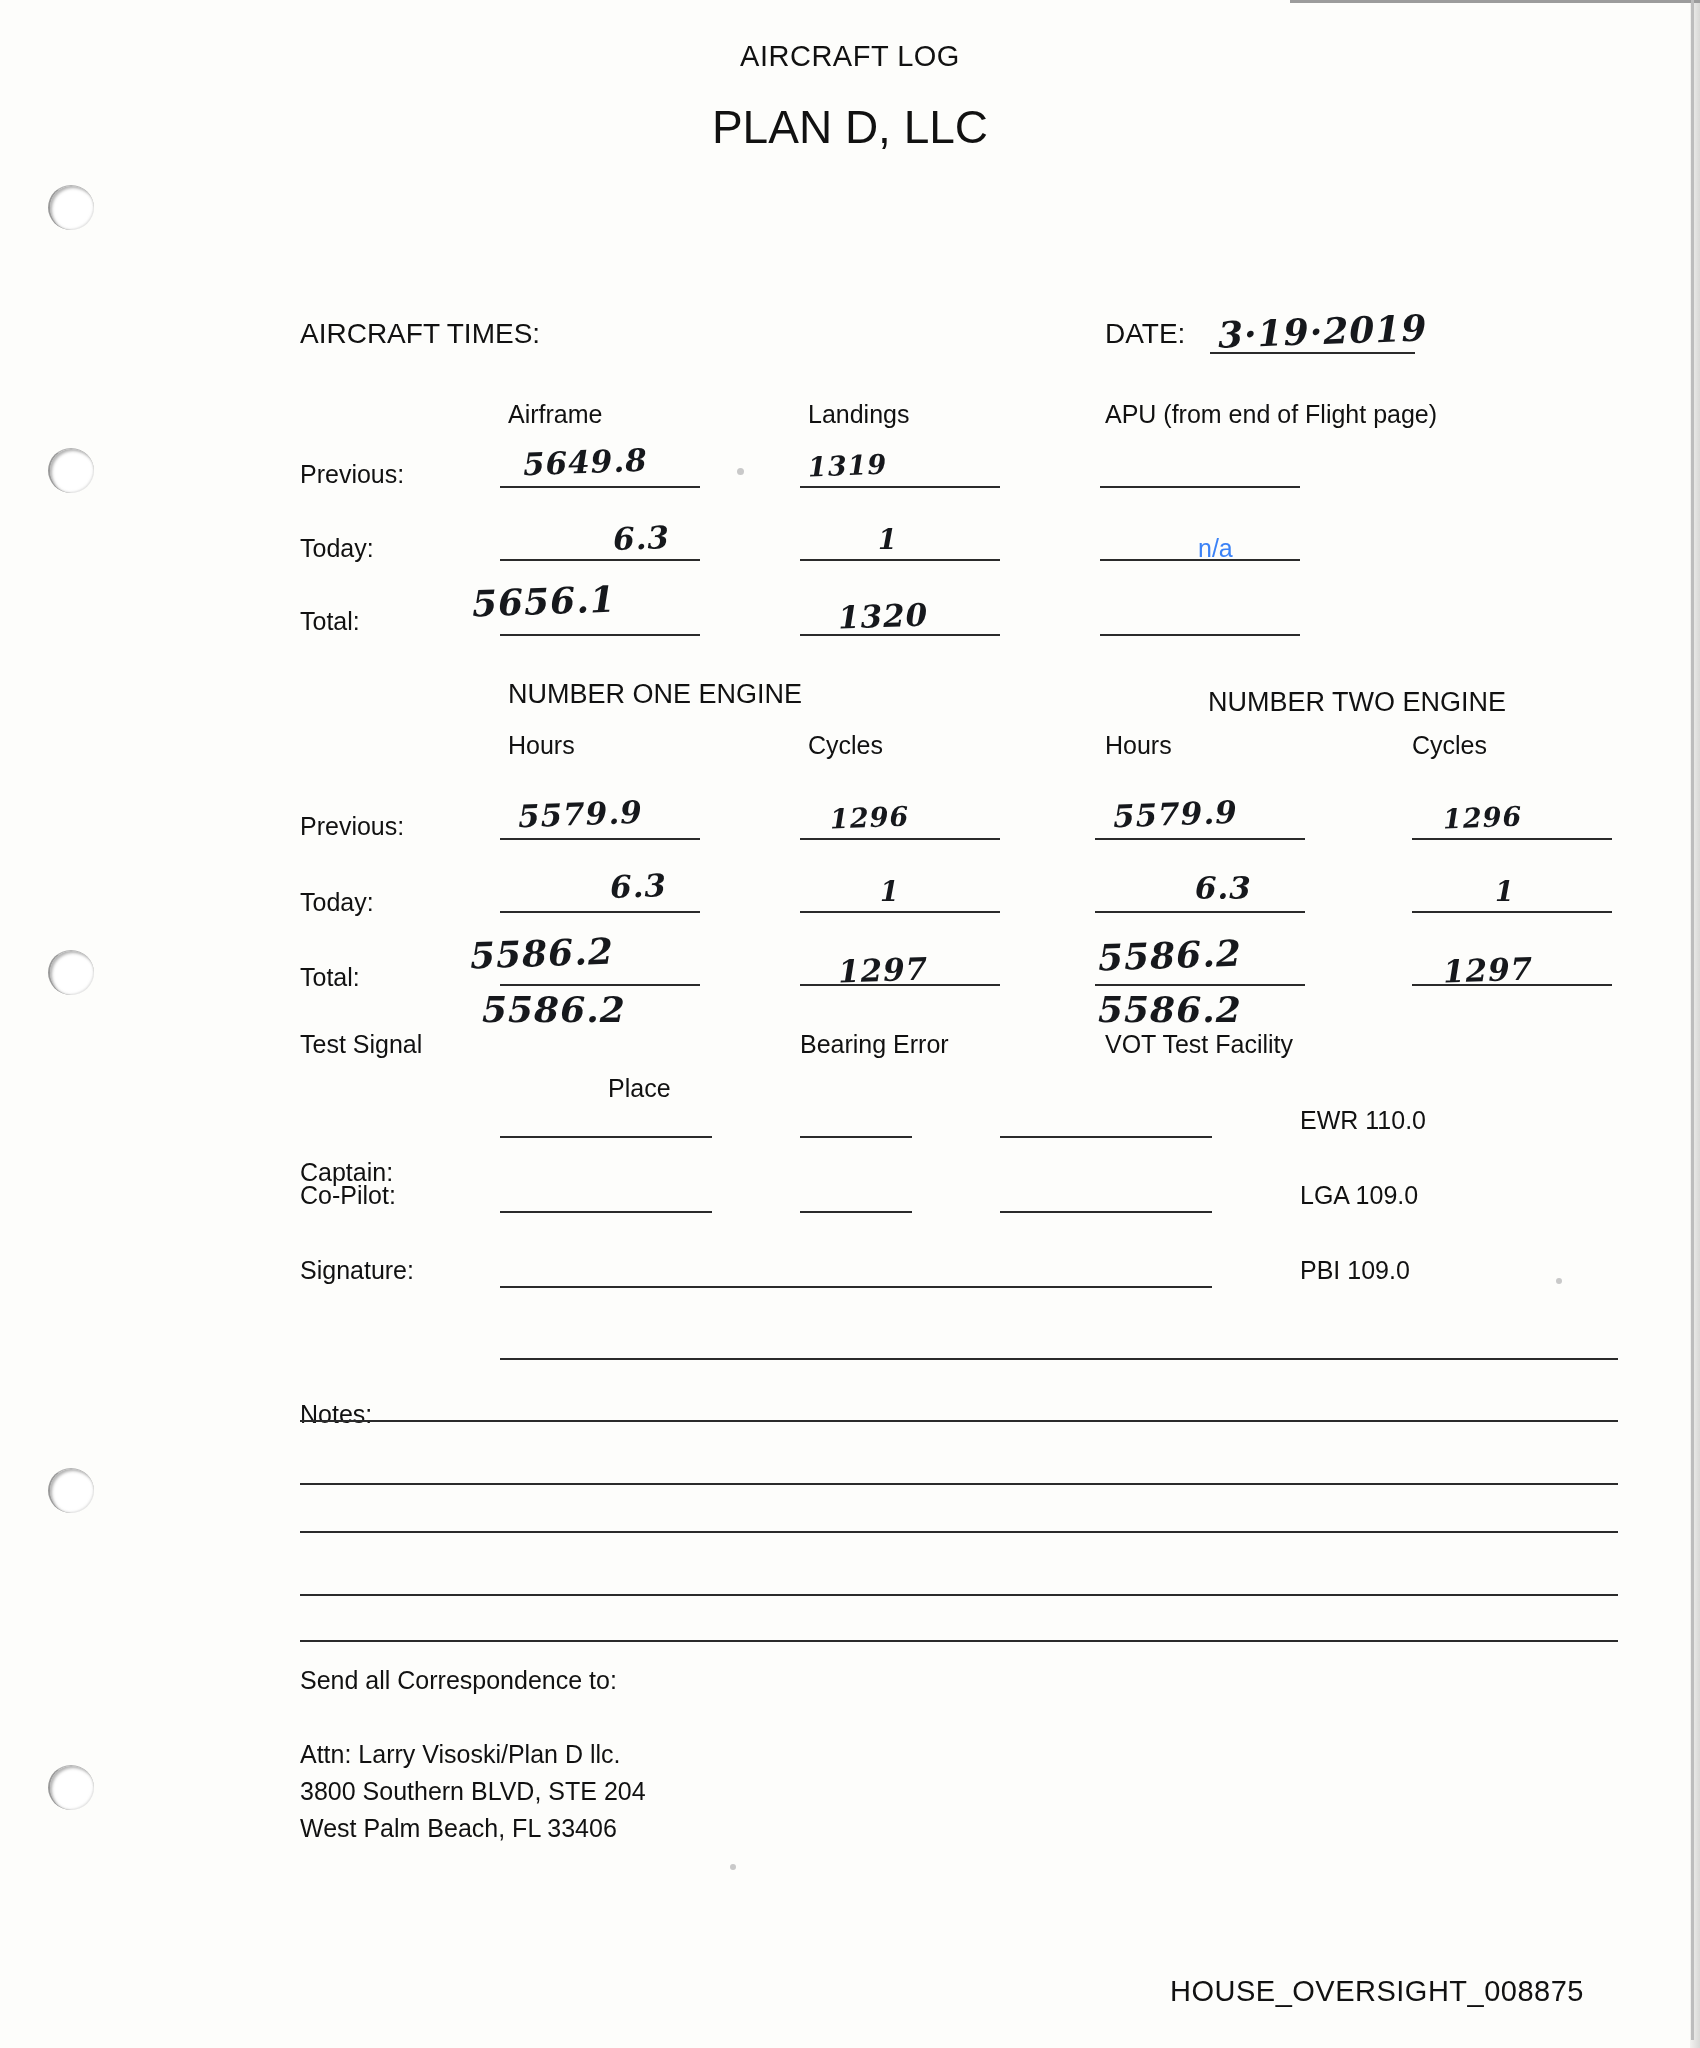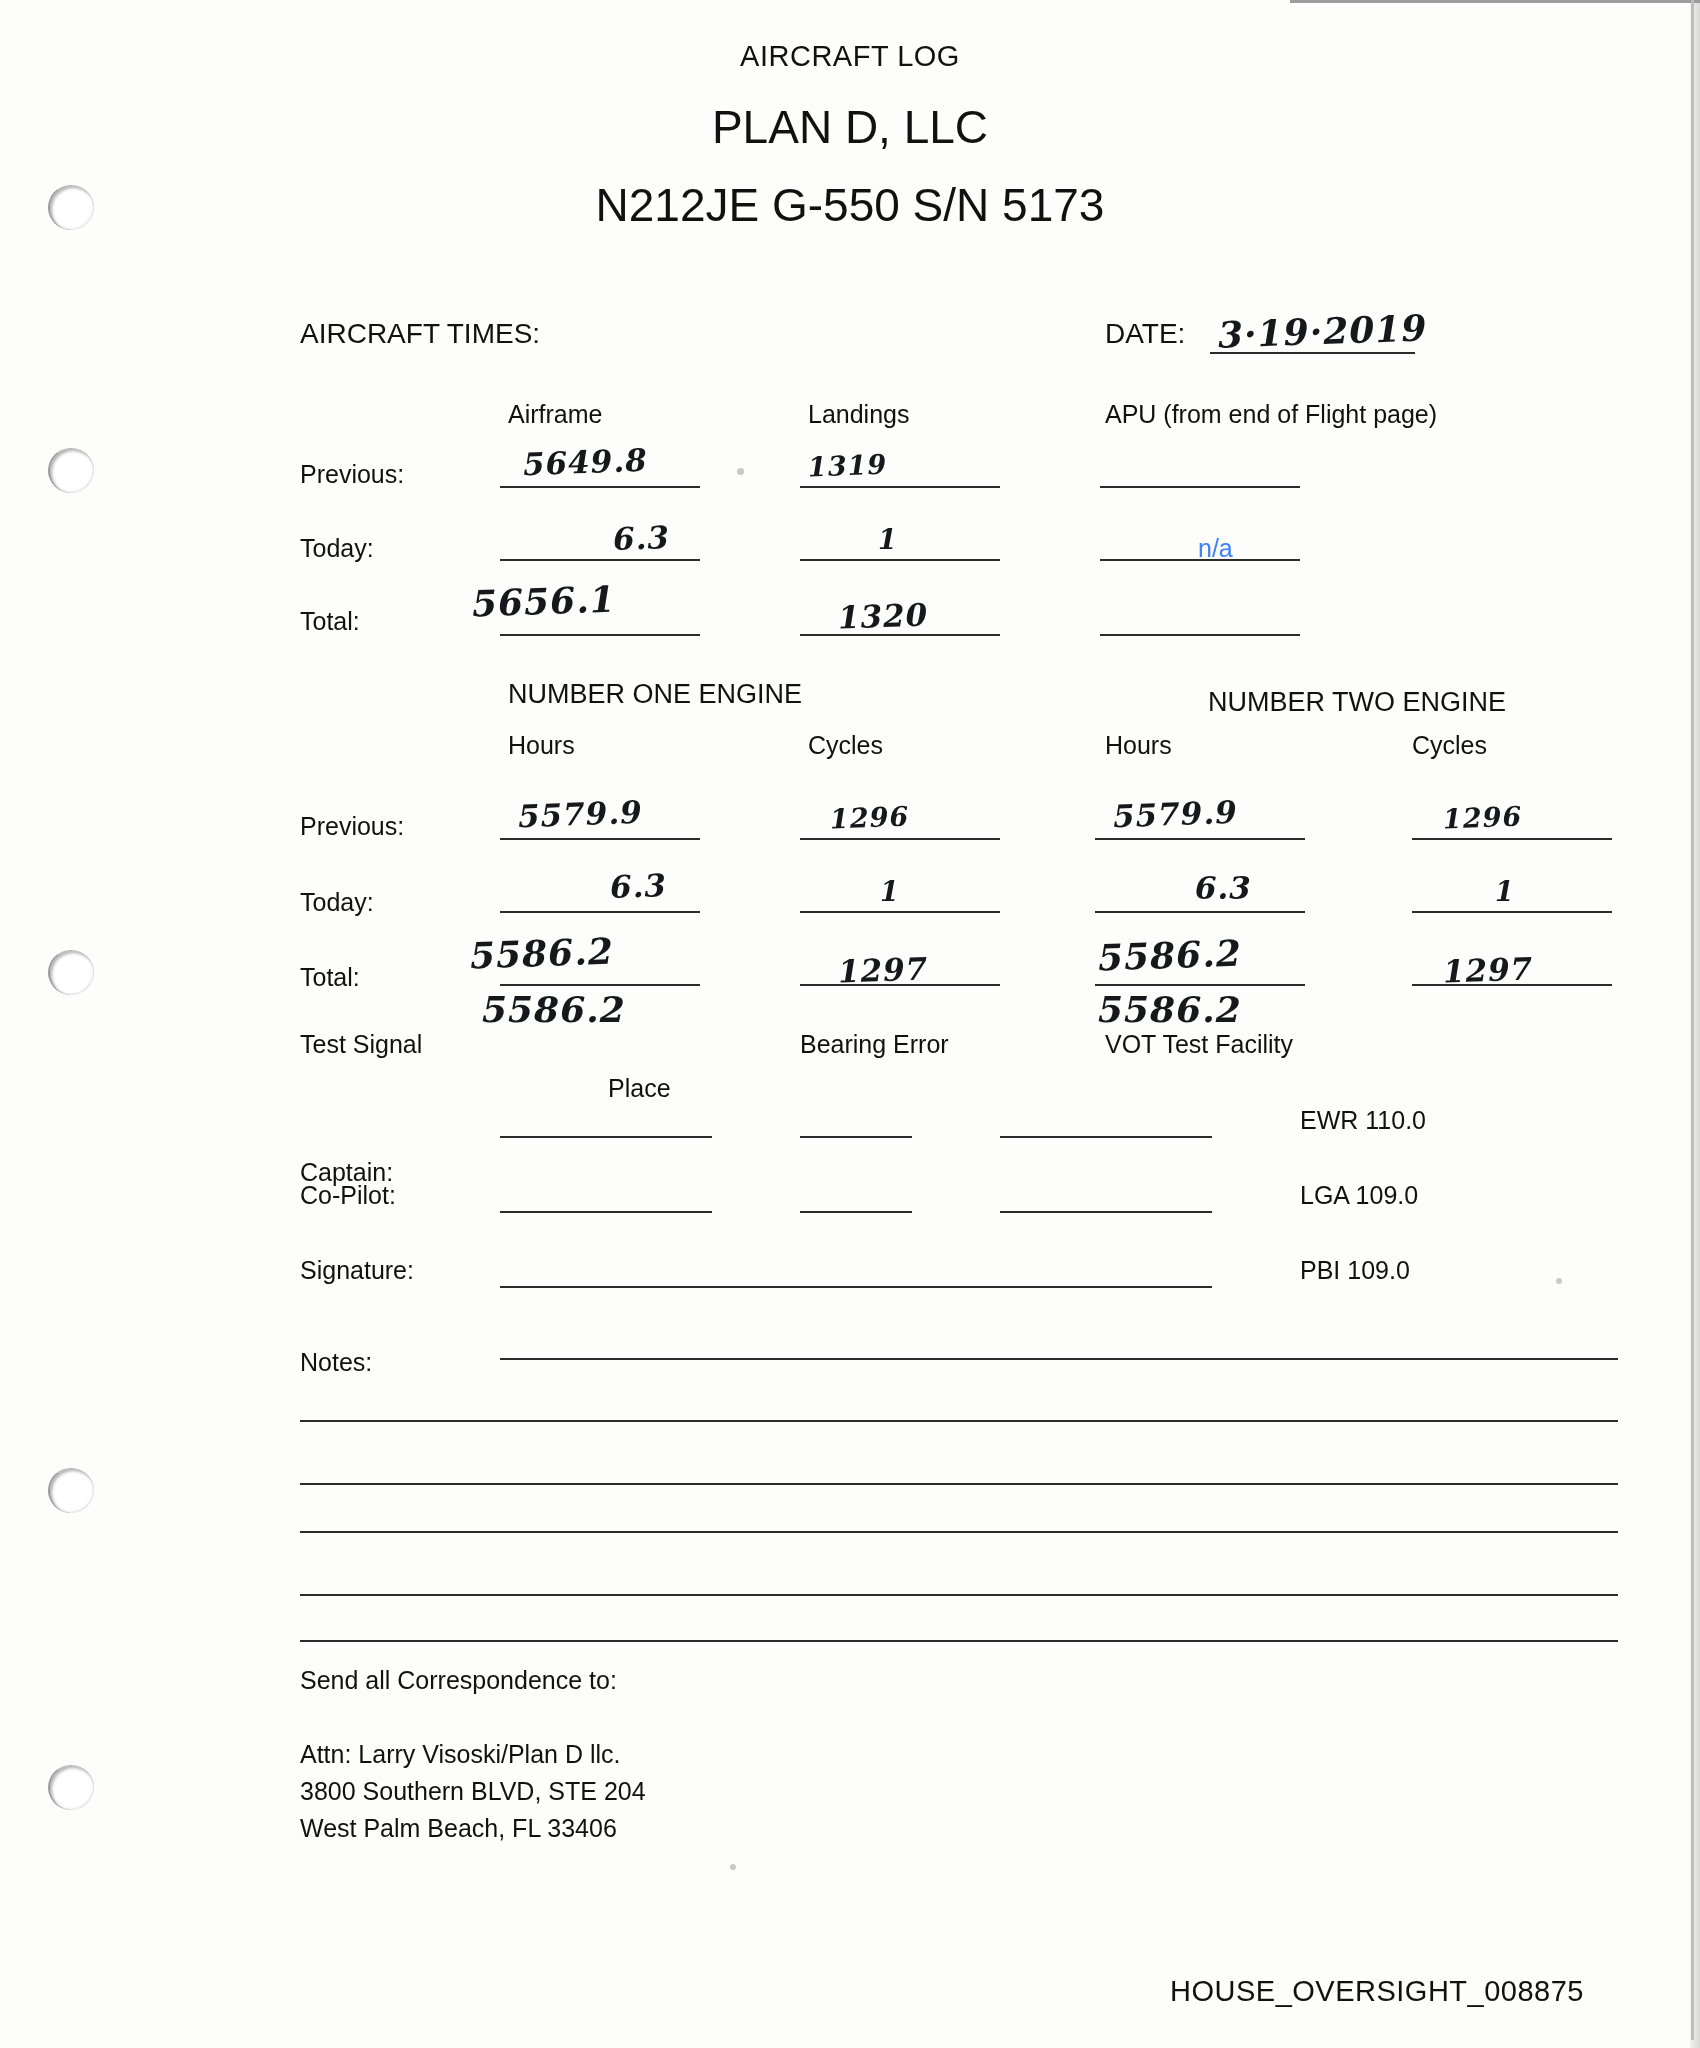--- a/index.html
+++ b/index.html
@@ -151,21 +151,20 @@
   <div class="scan-right-line"></div>
 
   <div class="hole" style="left:48px; top:185px;"></div>
   <div class="hole" style="left:48px; top:448px;"></div>
   <div class="hole" style="left:48px; top:950px;"></div>
   <div class="hole" style="left:48px; top:1468px;"></div>
   <div class="hole" style="left:48px; top:1765px;"></div>
 
   <div class="hdr-small" style="top:40px;">AIRCRAFT LOG</div>
   <div class="hdr-big" style="top:100px;">PLAN D, LLC</div>
-  <div class="hdr-big" style="top:178px;">N212JE G-550 S/N 5173</div>
 
   <div class="lbl big" style="left:300px; top:318px;">AIRCRAFT TIMES:</div>
   <div class="lbl big" style="left:1105px; top:318px;">DATE:</div>
   <div class="hand lg skw" style="left:1218px; top:310px;">3·19·2019</div>
   <div class="rule" style="left:1210px; top:352px; width:205px;"></div>
 
   <div class="lbl" style="left:508px; top:400px;">Airframe</div>
   <div class="lbl" style="left:808px; top:400px;">Landings</div>
   <div class="lbl" style="left:1105px; top:400px;">APU (from end of Flight page)</div>
 
@@ -245,21 +244,21 @@
   <div class="lbl" style="left:300px; top:1181px;">Co-Pilot:</div>
   <div class="rule" style="left:500px; top:1211px; width:212px;"></div>
   <div class="rule" style="left:800px; top:1211px; width:112px;"></div>
   <div class="rule" style="left:1000px; top:1211px; width:212px;"></div>
   <div class="lbl" style="left:1300px; top:1181px;">LGA 109.0</div>
 
   <div class="lbl" style="left:300px; top:1256px;">Signature:</div>
   <div class="rule" style="left:500px; top:1286px; width:712px;"></div>
   <div class="lbl" style="left:1300px; top:1256px;">PBI 109.0</div>
 
-  <div class="lbl" style="left:300px; top:1348px;">Notes:</div>
+  <div class="lbl" style="left:300px; top:1400px;">Notes:</div>
   <div class="rule" style="left:500px; top:1358px; width:1118px;"></div>
   <div class="rule" style="left:300px; top:1420px; width:1318px;"></div>
   <div class="rule" style="left:300px; top:1483px; width:1318px;"></div>
   <div class="rule" style="left:300px; top:1531px; width:1318px;"></div>
   <div class="rule" style="left:300px; top:1594px; width:1318px;"></div>
   <div class="rule" style="left:300px; top:1640px; width:1318px;"></div>
 
   <div class="lbl" style="left:300px; top:1666px;">Send all Correspondence to:</div>
   <div class="addr-line" style="left:300px; top:1740px;">Attn: Larry Visoski/Plan D llc.</div>
   <div class="addr-line" style="left:300px; top:1777px;">3800 Southern BLVD, STE 204</div>

